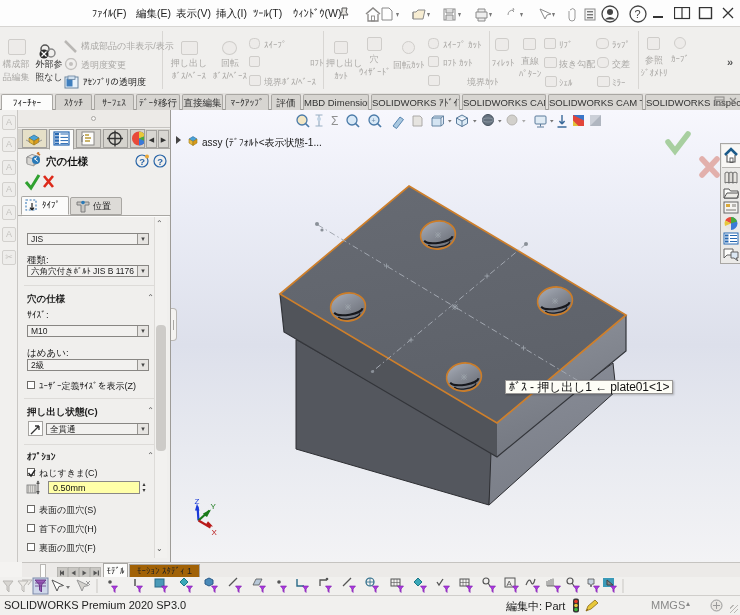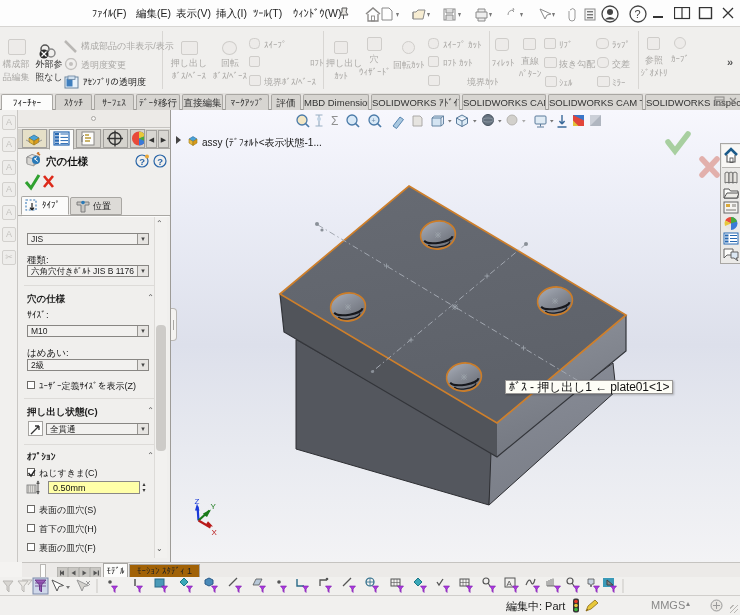--- a/index.html
+++ b/index.html
@@ -639,20 +639,21 @@
           <path d="M593.5 9 h6 l-2.4 3 v3.5 l-1.2 -1.3 v-2.2 z" fill="#ab3ae0" stroke="#7a1aa8" stroke-width="0.6"></path>
           <rect x="603" y="1" width="11" height="9" fill="#3a9ab8"></rect>
           <path d="M607 3 l6 5 h-6 z" fill="#888" stroke="#444"></path>
           <path d="M610.5 9 h6 l-2.4 3 v3.5 l-1.2 -1.3 v-2.2 z" fill="#ab3ae0" stroke="#7a1aa8" stroke-width="0.6"></path>
         </g>
   <line x1="623" y1="2" x2="623" y2="16" stroke="#c9c7c3"></line>
  </svg>
 </div>
 
 <div id="statusbar">
+ <div class="abs" style="left:4px;top:3px;">SOLIDWORKS Premium 2020 SP3.0</div>
  <div class="abs" style="left:506px;top:3px;">編集中: Part</div>
  <svg class="abs" style="left:569px;top:2px;" width="14" height="15" viewBox="0 0 14 15">
         <rect x="4" y="0.5" width="6" height="14" rx="2" fill="#333"></rect>
         <circle cx="7" cy="3.5" r="1.8" fill="#e83a2a"></circle>
         <circle cx="7" cy="7.5" r="1.8" fill="#e8c83a"></circle>
         <circle cx="7" cy="11.5" r="1.8" fill="#3ab83a"></circle>
       </svg>
  <svg class="abs" style="left:585px;top:3px;" width="14" height="13" viewBox="0 0 14 13">
         <path d="M1 12 l2 -5 7 -6 3 3 -7 6 z" fill="#e8c83a" stroke="#8a6a1a" stroke-width="0.8"></path>
         <path d="M1 12 l2 -2" stroke="#8a6a1a"></path>

